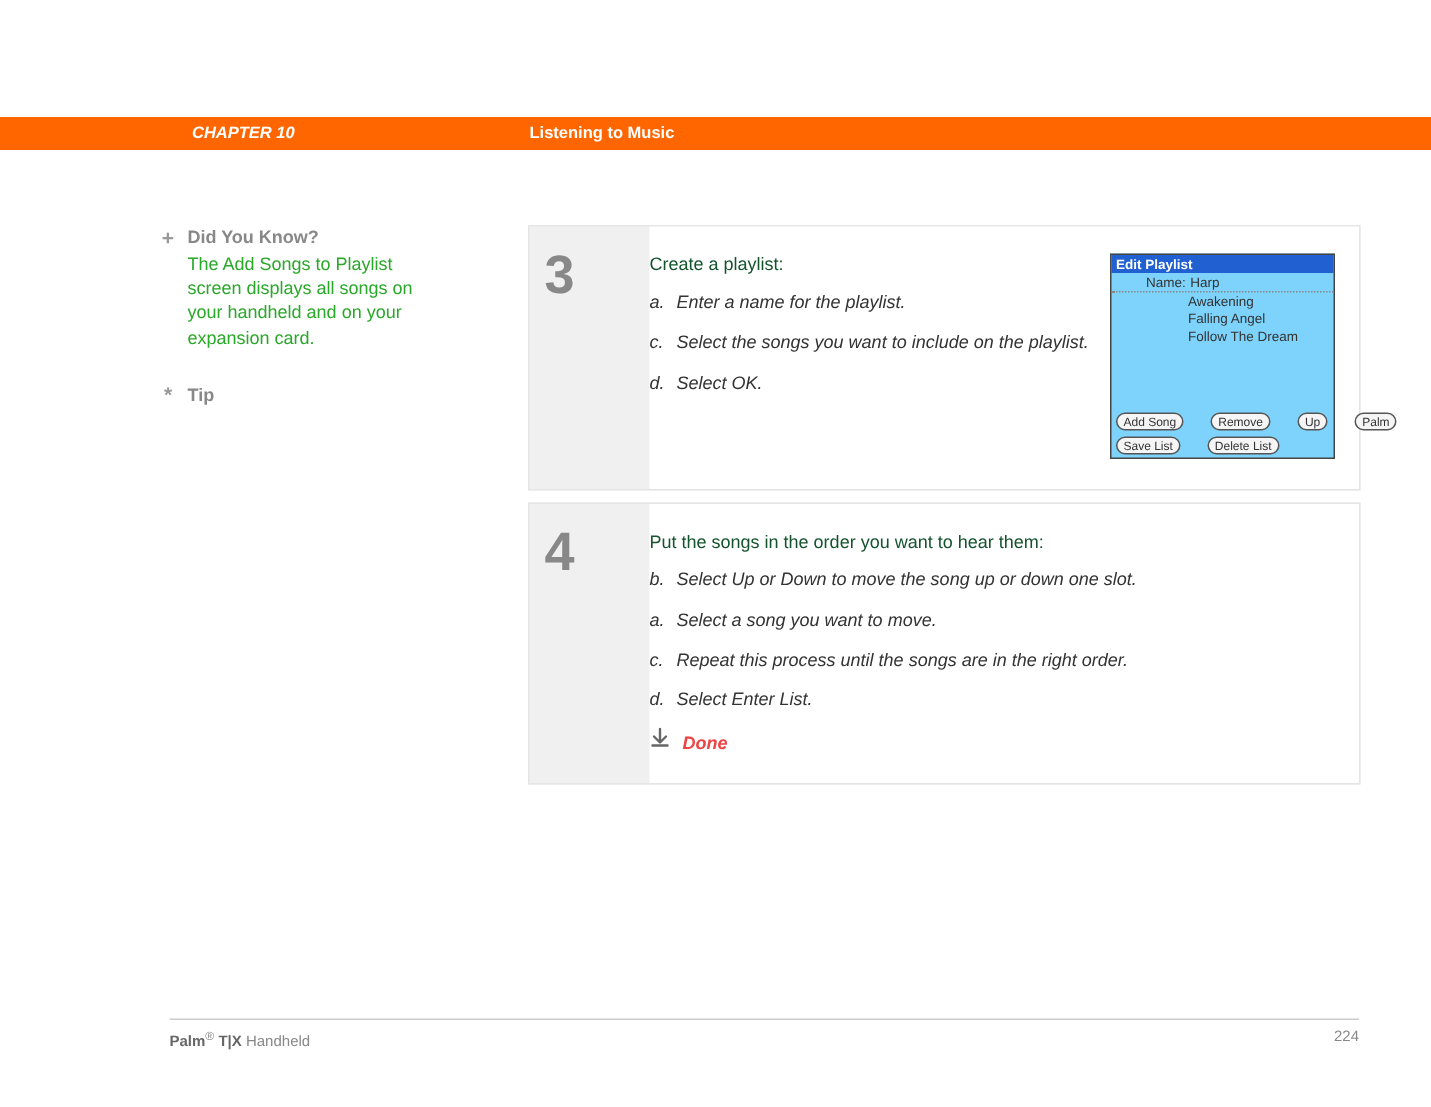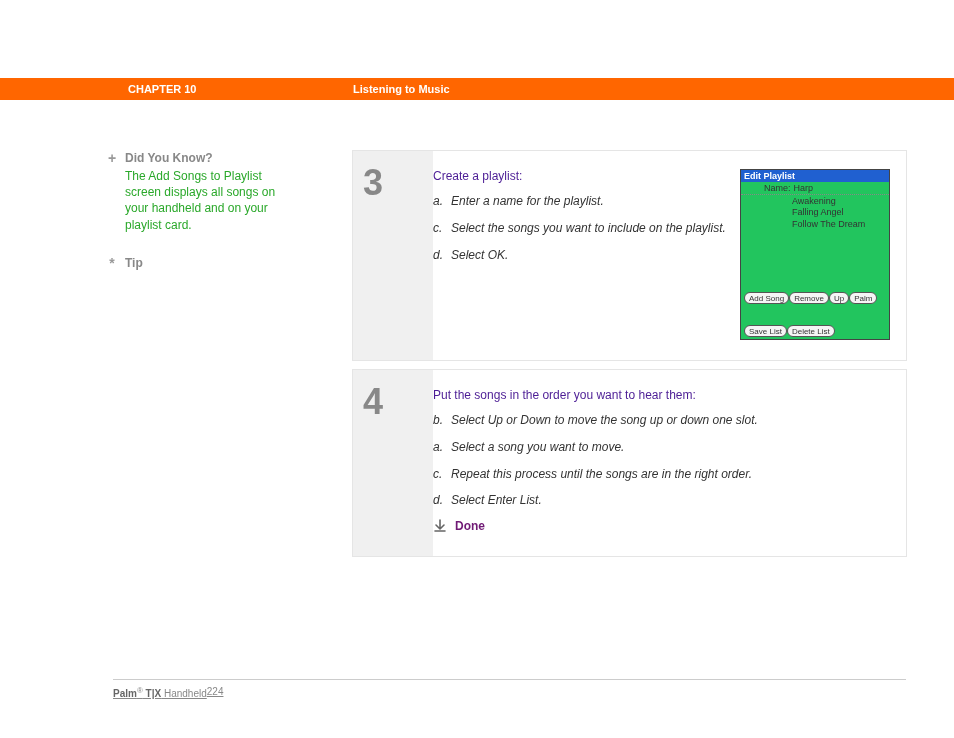--- a/index.html
+++ b/index.html
@@ -18,21 +18,21 @@
     left: 0;
     right: 0;
     height: 22px;
     background: #ff6600;
     display: flex;
     align-items: center;
     color: #fff;
     font-weight: bold;
     font-size: 11px;
   }
-  .header-chapter { margin-left: 128px; width: 225px; }
+  .header-chapter { margin-left: 128px; width: 225px; font-style: italic; }
   .header-title { }
   .sidebar {
     position: absolute;
     left: 103px;
     top: 150px;
     width: 180px;
   }
   .note-block { margin-bottom: 22px; }
   .note-header {
     display: flex;
@@ -83,47 +83,48 @@
     flex: 1;
     padding: 18px 16px 20px 0px;
     display: flex;
   }
   .step-text {
     flex: 1;
     padding-right: 10px;
   }
   .step-intro {
     font-size: 12px;
-    color: #4c1d95;
+    color: #14532d;
     margin-bottom: 10px;
   }
   .step-list { list-style: none; font-style: italic; }
   .step-list li {
     font-size: 12px;
     color: #333;
     margin-bottom: 10px;
     line-height: 1.4;
     padding-left: 20px;
     text-indent: -20px;
   }
   .step-list li .lab { display: inline-block; width: 18px; text-indent: 0; }
   .done-row {
     display: flex;
-    align-items: flex-start;
+    align-items: flex-end;
     margin-top: 6px;
-    color: #701a75;
-    font-weight: bold;
-    font-size: 12px;
+    color: #ef4444;
+    font-weight: bold;
+    font-size: 12px;
+    font-style: italic;
   }
   .done-icon { margin-right: 8px; }
   
   .device {
     width: 150px;
     border: 1px solid #444;
-    background: #22c55e;
+    background: #7dd3fc;
     font-family: Arial, sans-serif;
     font-size: 9px;
     align-self: flex-start;
   }
   .device-title {
     background: #2060d0;
     color: #fff;
     font-weight: bold;
     font-size: 9px;
     padding: 1px 3px;
@@ -139,64 +140,63 @@
   .device-name-val { }
   .device-songs {
     height: 78px;
     padding: 1px 3px;
     font-size: 9px;
     line-height: 1.25;
   }
   .device-songs div { white-space: nowrap; margin-left: 48px; }
   .device-btn-row {
     display: flex;
-    gap: 0;
+    gap: 18px;
     padding: 2px 3px;
-    margin-top: 17px;
   }
   .device-btn {
     border: 1px solid #555;
     border-radius: 6px;
     background: #f5f5f5;
     font-size: 8px;
     padding: 0 4px;
     line-height: 12px;
     height: 12px;
     white-space: nowrap;
   }
   .footer {
     position: absolute;
     left: 113px;
     right: 48px;
     top: 679px;
     border-top: 1px solid #ccc;
     padding-top: 6px;
     display: flex;
+    justify-content: space-between;
     font-size: 10px;
     color: #888;
-    text-decoration: underline;
   }
   .footer .prod strong { color: #666; }
   .footer .regmark { font-size: 8px; vertical-align: super; }
 </style>
 </head>
 <body>
 
 <div class="header-bar">
   <div class="header-chapter">CHAPTER 10</div>
   <div class="header-title">Listening to Music</div>
 </div>
 
 <div class="sidebar">
   <div class="note-block">
     <div class="note-header">
       <span class="note-icon">+</span>
       <span>Did You Know?</span>
     </div>
-    <div class="note-body">The Add Songs to Playlist screen displays all songs on your handheld and on your playlist card.</div>
+    <div class="note-body">The Add Songs to Playlist screen displays all songs on your handheld and on your expansion card.</div>
   </div>
   <div class="note-block">
     <div class="note-header">
       <span class="note-icon">*</span>
       <span>Tip</span>
     </div>
   </div>
 </div>
 
 <div class="main">

